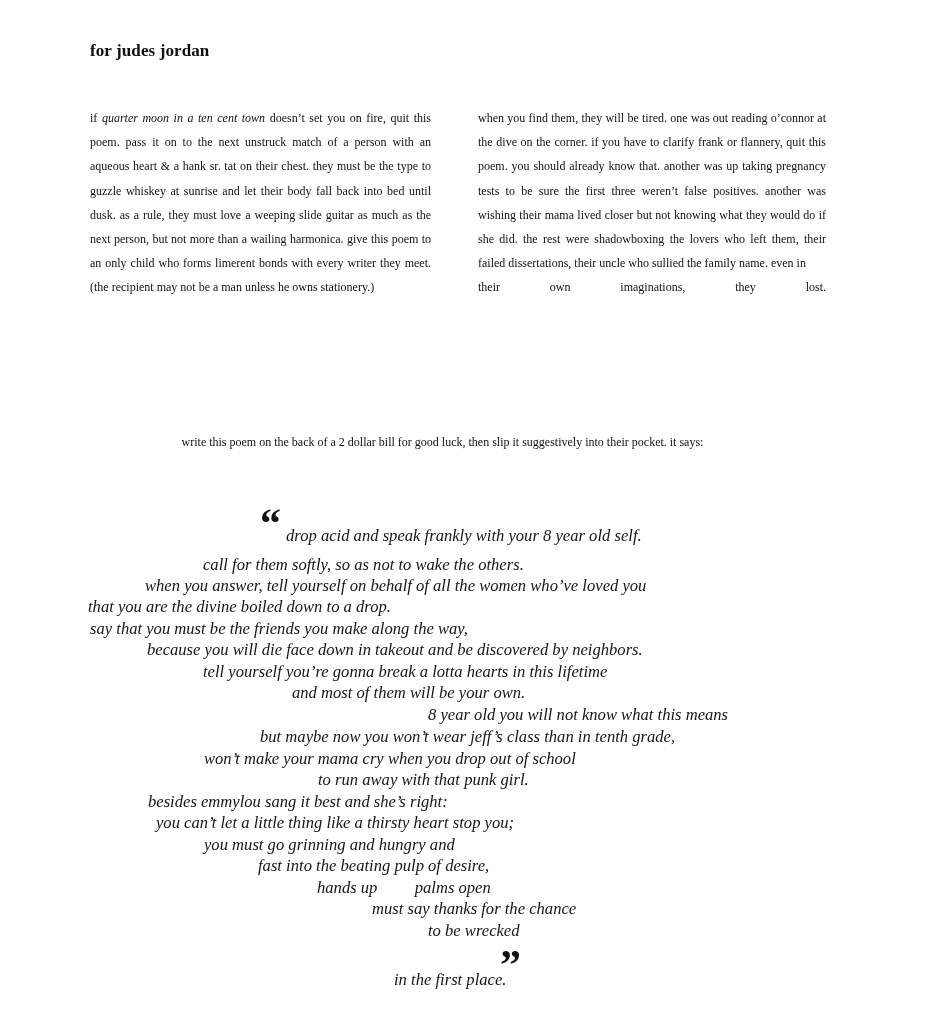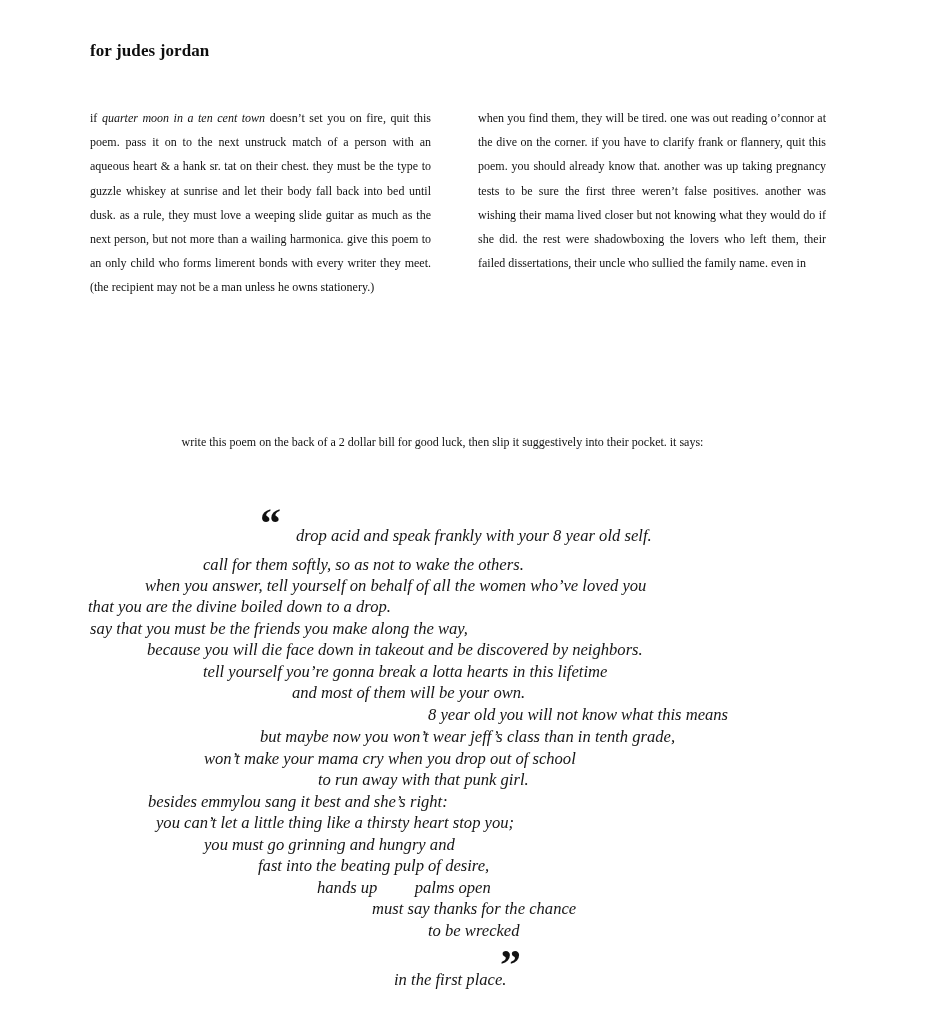--- a/index.html
+++ b/index.html
@@ -124,31 +124,32 @@
   <div class="dedication">for judes jordan</div>
 
   <div class="columns">
 
     <div class="col col-left">
       <span>if </span><em>quarter moon in a ten cent town</em><span> doesn’t set you on fire, quit this poem. pass it on to the next unstruck match of a person with an aqueous heart &amp; a hank sr. tat on their chest. they must be the type to guzzle whiskey at sunrise and let their body fall back into bed until dusk. as a rule, they must love a weeping slide guitar as much as the next person, but not more than a wailing harmonica. give this poem to an only child who forms limerent bonds with every writer they meet. (the recipient may not be a man unless he owns stationery.)</span>
     </div>
 
     <div class="col col-right">
       <span>when you find them, they will be tired. one was out reading o’connor at the dive on the corner. if you have to clarify frank or flannery, quit this poem. you should already know that. another was up taking pregnancy tests to be sure the first three weren’t false positives. another was wishing their mama lived closer but not knowing what they would do if she did. the rest were shadowboxing the lovers who left them, their failed dissertations, their uncle who sullied the family name. even in</span>
+      <span class="justify-last">their own imaginations, they lost.</span>
     </div>
 
   </div>
 
   <div class="instruction">write this poem on the back of a 2 dollar bill for good luck, then slip it suggestively into their pocket. it says:</div>
 
   <div class="quote-block">
     <span class="qmark qmark-open">“</span>
     <span class="qmark qmark-close">”</span>
     <div id="quote-lines">
-        <div class="qline" style="left: 286px; top: 25px; margin-left: 10px;">drop acid and speak frankly with your 8 year old self.</div>
+        <div class="qline" style="left: 286px; top: 25px;">drop acid and speak frankly with your 8 year old self.</div>
         <div class="qline" style="left: 203px; top: 54px;">call for them softly, so as not to wake the others.</div>
         <div class="qline" style="left: 145px; top: 75px;">when you answer, tell yourself on behalf of all the women who’ve loved you</div>
         <div class="qline" style="left: 88px; top: 96px;">that you are the divine boiled down to a drop.</div>
         <div class="qline" style="left: 90px; top: 118px;">say that you must be the friends you make along the way,</div>
         <div class="qline" style="left: 147px; top: 139px;">because you will die face down in takeout and be discovered by neighbors.</div>
         <div class="qline" style="left: 203px; top: 161px;">tell yourself you’re gonna break a lotta hearts in this lifetime</div>
         <div class="qline" style="left: 292px; top: 182px;">and most of them will be your own.</div>
         <div class="qline" style="left: 428px; top: 204px;">8 year old you will not know what this means</div>
         <div class="qline" style="left: 260px; top: 226px;">but maybe now you won’t wear jeff’s class than in tenth grade,</div>
         <div class="qline" style="left: 204px; top: 248px;">won’t make your mama cry when you drop out of school</div>

